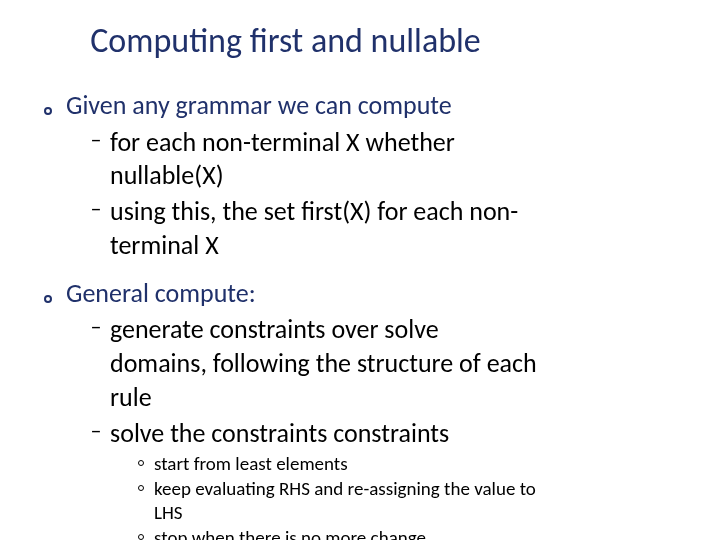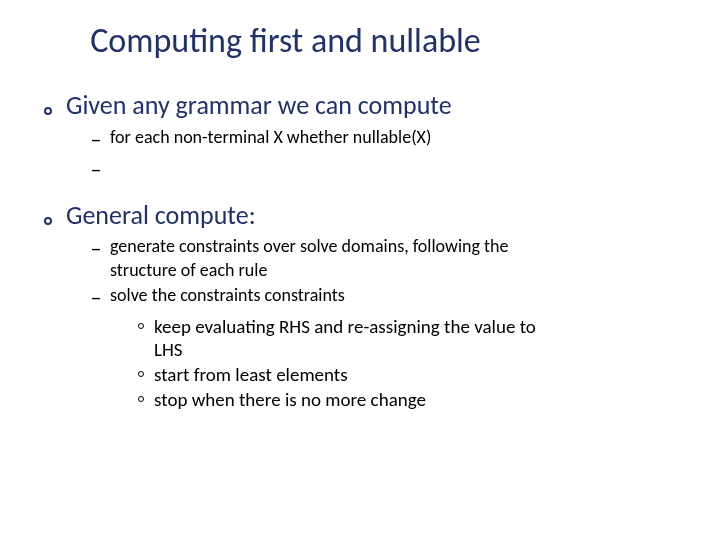--- a/index.html
+++ b/index.html
@@ -4,21 +4,21 @@
   <style>
     * { margin: 0; padding: 0; box-sizing: border-box; }
     html, body { width: 720px; height: 540px; background: #fff; font-family: Calibri, "Segoe UI", Arial, sans-serif; }
     .slide { width: 571px; height: 540px; padding: 20px 30px 30px 30px; }
     .title { text-align: center; font-size: 34px; color: #20316b; font-weight: 400; margin-bottom: 28px; padding: 0 40px; }
     .bullet-l1 { display: flex; align-items: center; margin-bottom: 4px; }
     .bullet-l1 .dot { width: 8px; height: 8px; border-radius: 50%; border: 2px solid #20316b; background: transparent; margin-top: 12px; margin-left: 14px; margin-right: 14px; flex-shrink: 0; }
     .bullet-l1 .text { font-size: 26px; color: #20316b; line-height: 1.25; }
     .bullet-l2 { display: flex; align-items: flex-start; margin-left: 60px; margin-bottom: 2px; }
     .bullet-l2 .dash { width: 12px; text-align: center; font-size: 22px; color: #000; margin-right: 8px; line-height: 1.3; flex-shrink: 0; }
-    .bullet-l2 .text { font-size: 18px; color: #000; line-height: 1.3; }
+    .bullet-l2 .text { font-size: 26px; color: #000; line-height: 1.3; }
     .bullet-l3 { display: flex; align-items: flex-start; margin-left: 108px; margin-bottom: 1px; }
     .bullet-l3 .dot { width: 6px; height: 6px; border-radius: 50%; border: 1.5px solid #000; background: transparent; margin-top: 8px; margin-right: 10px; flex-shrink: 0; }
     .bullet-l3 .text { font-size: 19px; color: #000; line-height: 1.25; }
     .group { margin-bottom: 14px; }
   </style>
 </head>
 <body>
 
 <div class="slide">
   <h1 class="title">Computing first and nullable</h1>
@@ -27,42 +27,43 @@
     <div class="bullet-l1">
       <span class="dot"></span>
       <span class="text">Given any grammar we can compute</span>
     </div>
     <div class="bullet-l2">
       <span class="dash">–</span>
       <span class="text">for each non-terminal X whether nullable(X)</span>
     </div>
     <div class="bullet-l2">
       <span class="dash">–</span>
+      <span class="text">using this, the set first(X) for each non-terminal X</span>
     </div>
   </div>
 
   <div class="group">
     <div class="bullet-l1">
       <span class="dot"></span>
       <span class="text">General compute:</span>
     </div>
     <div class="bullet-l2">
       <span class="dash">–</span>
       <span class="text">generate constraints over solve domains, following the structure of each rule</span>
     </div>
     <div class="bullet-l2">
       <span class="dash">–</span>
       <span class="text">solve the constraints constraints</span>
     </div>
     <div class="bullet-l3">
       <span class="dot"></span>
-      <span class="text">keep evaluating RHS and re-assigning the value to LHS</span>
+      <span class="text">start from least elements</span>
     </div>
     <div class="bullet-l3">
       <span class="dot"></span>
-      <span class="text">start from least elements</span>
+      <span class="text">keep evaluating RHS and re-assigning the value to LHS</span>
     </div>
     <div class="bullet-l3">
       <span class="dot"></span>
       <span class="text">stop when there is no more change</span>
     </div>
   </div>
 </div>
 
 </body></html>

